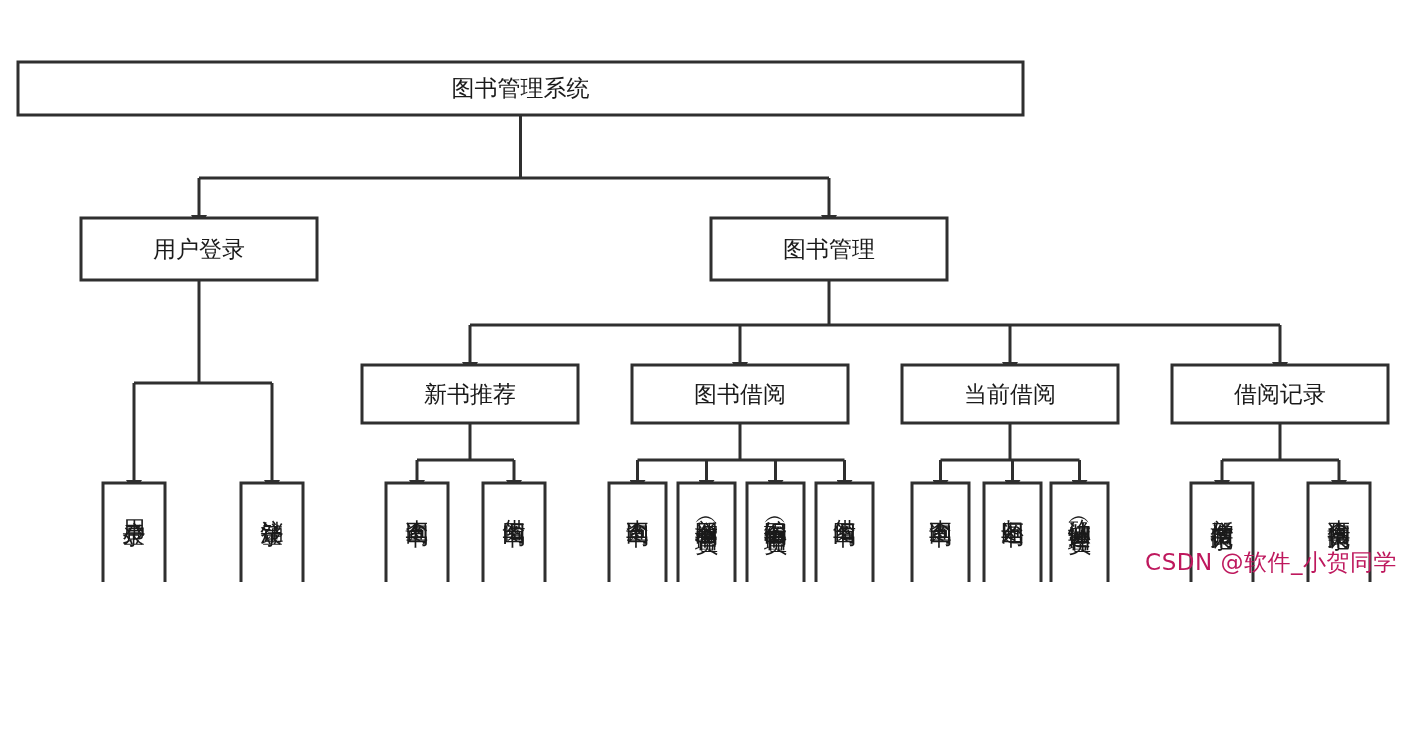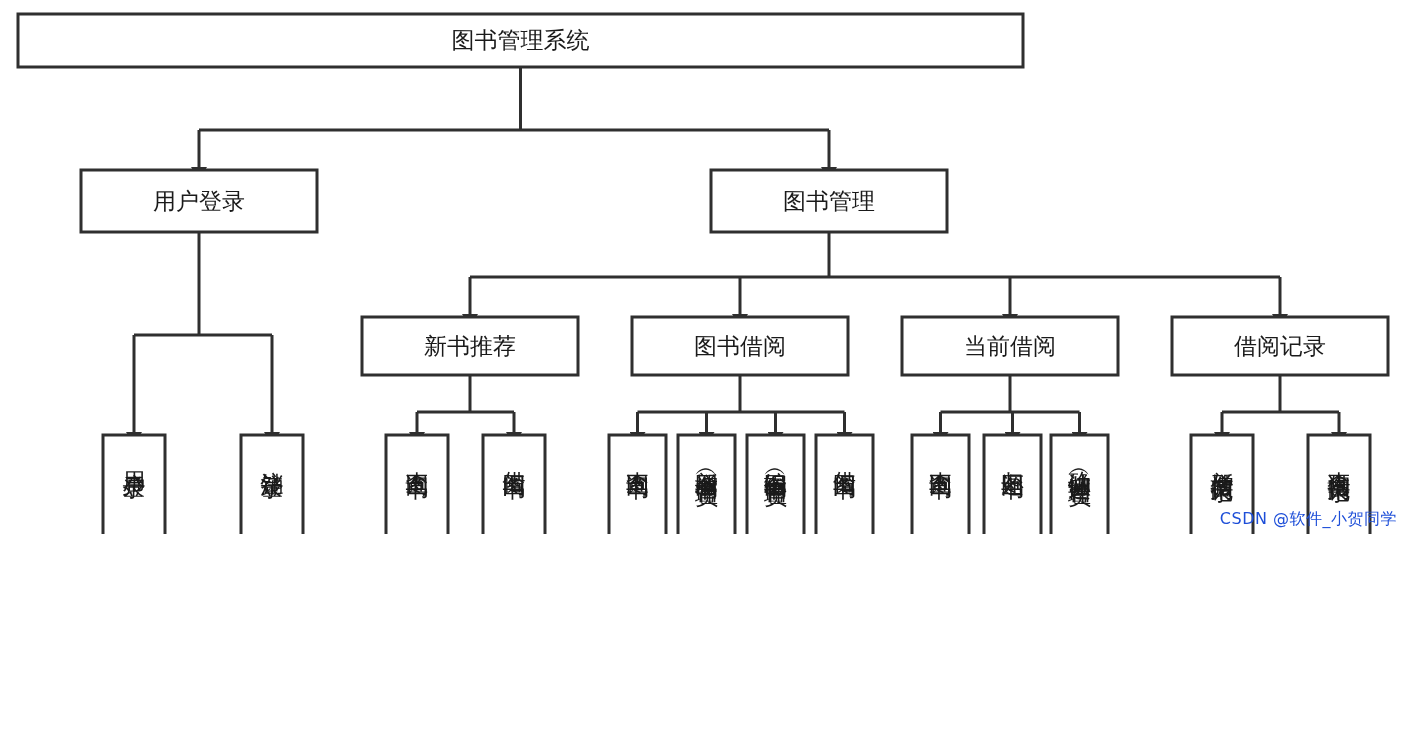--- a/index.html
+++ b/index.html
@@ -10,20 +10,21 @@
   }
   body {
     font-family: "DejaVu Sans", "Liberation Sans", sans-serif;
   }
   #diagram-root {
     position: relative;
     width: 1405px;
     height: 534px;
     background: #ffffff;
     overflow: hidden;
+    margin-top: 48px;
   }
   svg#tree-svg {
     position: absolute;
     left: 0;
     top: 0;
     width: 1405px;
     height: 747px;
     display: block;
   }
   .node-box {
@@ -68,22 +69,22 @@
     line-height: 1.0;
     color: #1a1a1a;
     letter-spacing: 2px;
     white-space: nowrap;
   }
   .watermark {
     position: absolute;
     right: 8px;
     bottom: 4px;
     font-family: "DejaVu Sans", "Liberation Sans", sans-serif;
-    font-size: 16px;
-    color: #1d4ed8;
+    font-size: 23px;
+    color: #be185d;
     letter-spacing: 0.5px;
     user-select: none;
   }
 </style>
 </head>
 <body>
 
 <div id="diagram-root">
 
   <svg id="tree-svg" viewBox="0 0 1405 747">

